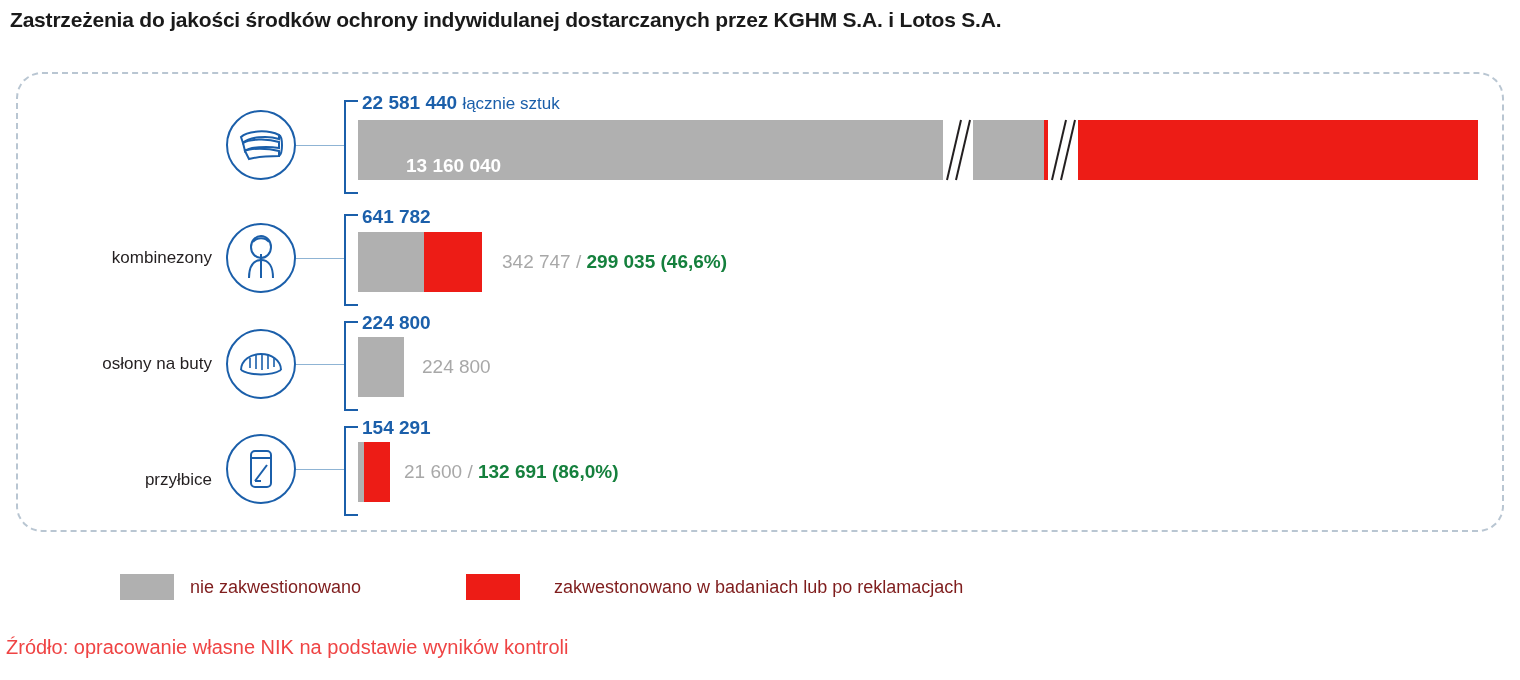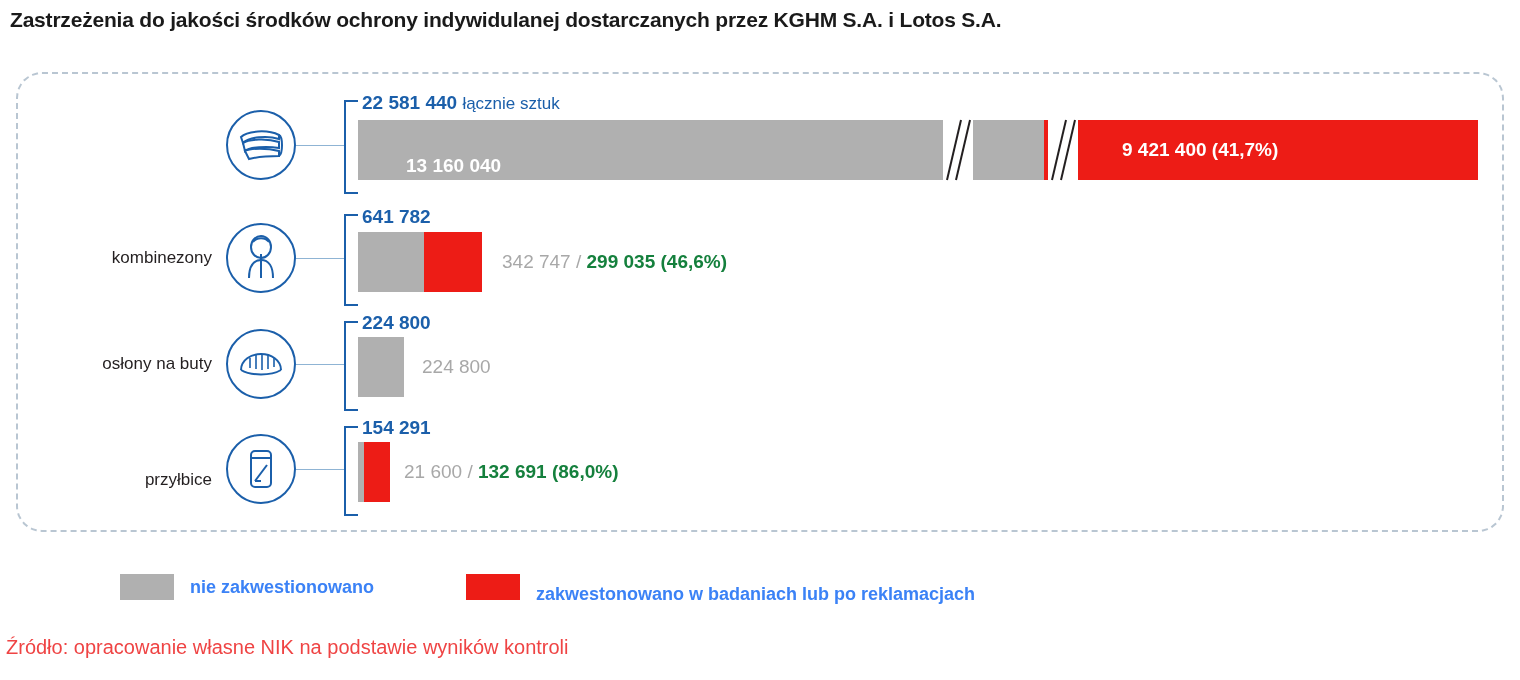--- a/index.html
+++ b/index.html
@@ -128,23 +128,22 @@
     position: absolute;
     width: 54px;
     height: 26px;
     top: 4px;
   }
   .legend-text {
     position: absolute;
     top: 0;
     font-size: 18px;
     line-height: 34px;
-    color: #3b82f6;
-    white-space: nowrap;
-    font-weight: bold;
+    color: #7f1d1d;
+    white-space: nowrap;
   }
   .source {
     position: absolute;
     left: 6px;
     top: 636px;
     font-size: 20px;
     color: #ef4444;
     white-space: nowrap;
   }
 </style>
@@ -166,21 +165,20 @@
     </div>
     <div class="connector" style="left:278px; top:53px; width:48px;"></div>
     <div class="bracket" style="left:326px; top:8px; height:94px;"></div>
     <div class="total" style="left:344px; top:0px;">
       <span>22 581 440</span>
       <span class="suffix">łącznie sztuk</span>
     </div>
     <div class="bar bar-grey" style="left:340px; top:28px; width:686px;"></div>
     <div class="bar bar-red" style="left:1026px; top:28px; width:434px;"></div>
     <div class="bar-inside-label" style="left:356px; top:44px;margin-left:32px;">13 160 040</div>
-    <div class="bar-inside-label" style="left:1104px; top:28px;">9 421 400 (41,7%)</div>
     <div class="break-mark" style="left:925px; top:22px;">
       <svg width="30" height="72" viewBox="0 0 30 72">
         <rect x="0" y="0" width="30" height="72" fill="#ffffff"></rect>
         <line x1="4" y1="66" x2="18" y2="6" stroke="#231f20" stroke-width="2"></line>
         <line x1="13" y1="66" x2="27" y2="6" stroke="#231f20" stroke-width="2"></line>
       </svg>
     </div>
     <div class="break-mark" style="left:1030px; top:22px;">
       <svg width="30" height="72" viewBox="0 0 30 72">
         <rect x="0" y="0" width="30" height="72" fill="#ffffff"></rect>
@@ -267,16 +265,16 @@
       <span class="red">132 691 (86,0%)</span>
     </div>
   </div>
 
 </div>
 
 <div class="legend">
   <div class="legend-swatch" style="left:120px; background:#b0b0b0;"></div>
   <div class="legend-text" style="left:190px;">nie zakwestionowano</div>
   <div class="legend-swatch" style="left:466px; background:#ed1c16;"></div>
-  <div class="legend-text" style="left:536px;margin-top:7px;">zakwestonowano w badaniach lub po reklamacjach</div>
+  <div class="legend-text" style="left:554px;">zakwestonowano w badaniach lub po reklamacjach</div>
 </div>
 
 <div class="source">Źródło: opracowanie własne NIK na podstawie wyników kontroli</div>
 
 </body></html>

